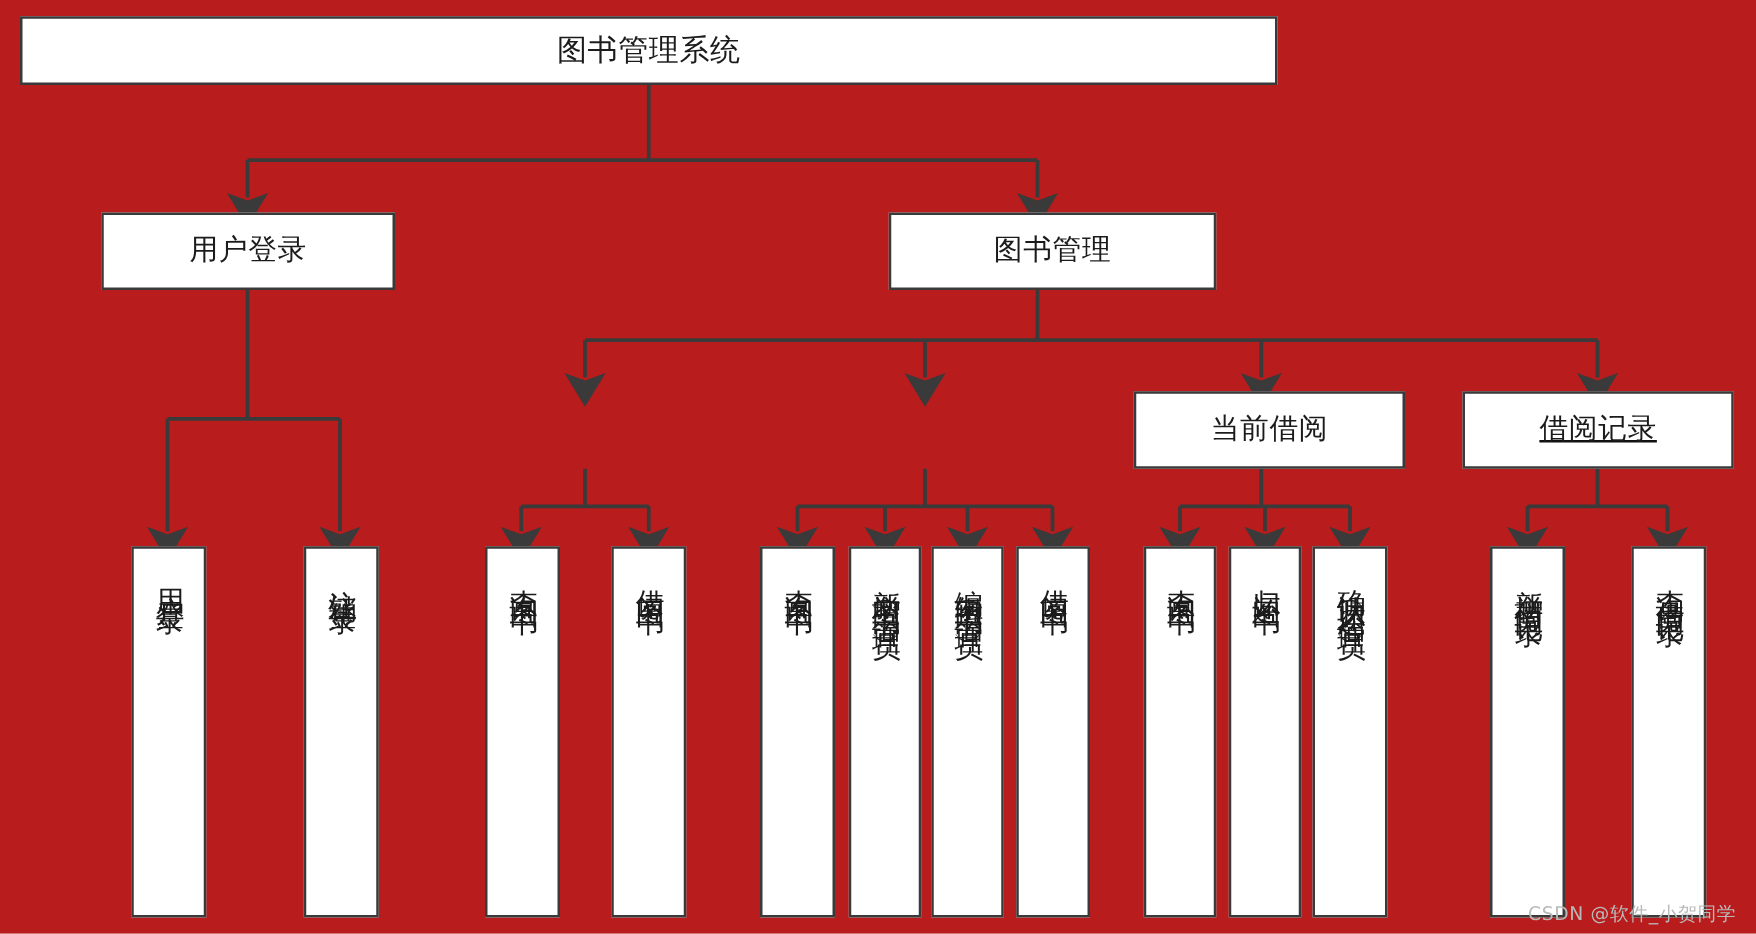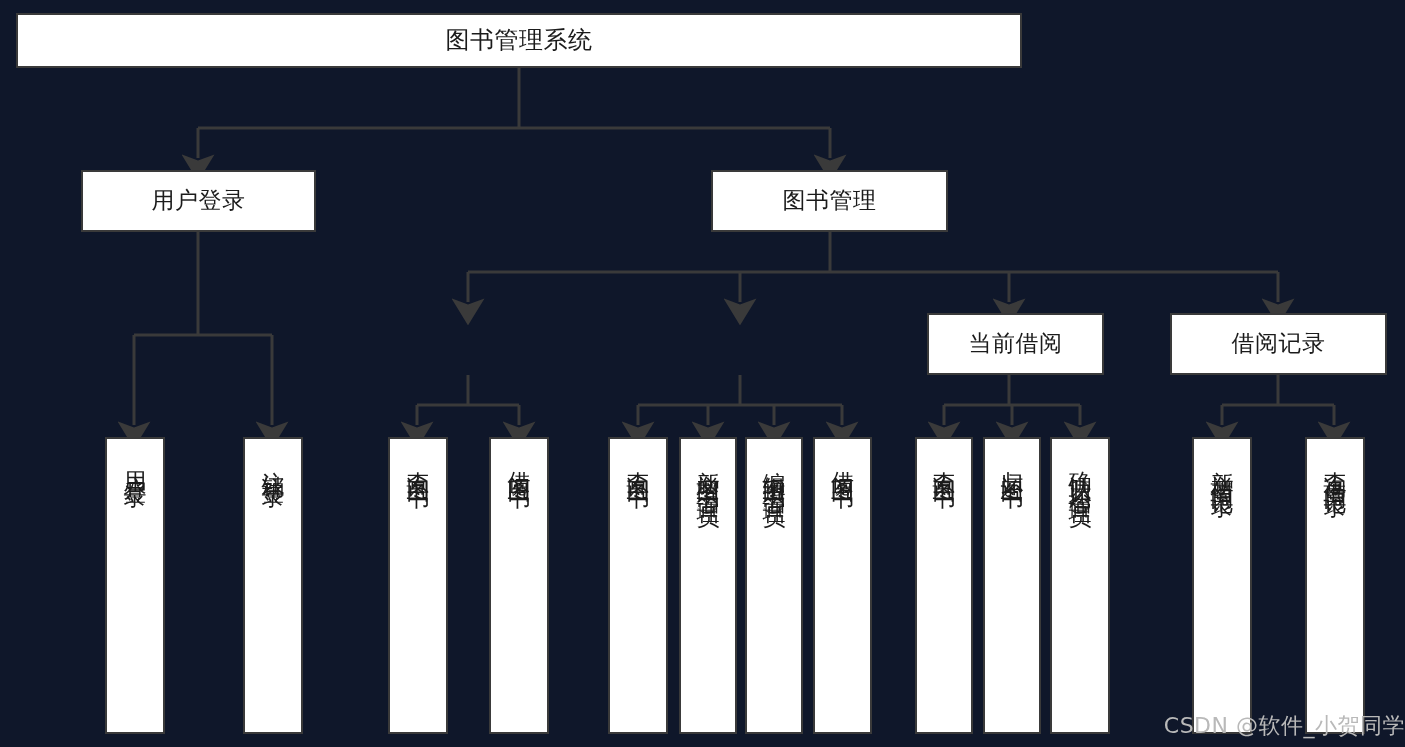--- a/index.html
+++ b/index.html
@@ -9,21 +9,21 @@
     background: #ffffff;
   }
   body {
     font-family: "DejaVu Sans", "Liberation Sans", sans-serif;
     color: #111111;
   }
   #canvas {
     position: relative;
     width: 1405px;
     height: 747px;
-    background: #0f172a;
+    background: #b91c1c;
     overflow: hidden;
   }
   #edges {
     position: absolute;
     left: 0;
     top: 0;
     width: 1405px;
     height: 747px;
     pointer-events: none;
   }
@@ -58,23 +58,23 @@
     writing-mode: vertical-rl;
     text-orientation: upright;
     font-size: 23px;
     letter-spacing: 5px;
     line-height: 1;
     white-space: nowrap;
     margin: 0 auto;
   }
   .watermark {
     position: absolute;
-    right: 0;
+    right: 16px;
     bottom: 6px;
-    font-size: 22px;
+    font-size: 15px;
     color: #b9b9b9;
     letter-spacing: 0.5px;
     z-index: 6;
     user-select: none;
   }
 </style>
 </head>
 <body>
 
 <div id="canvas">
@@ -129,28 +129,28 @@
     </g>
   </svg>
 
   <div class="node h root" style="left:16px; top:13px; width:1006px; height:55px;">
     <span class="label">图书管理系统</span>
   </div>
 
   <div class="node h" style="left:81px; top:170px; width:235px; height:62px;">
     <span class="label">用户登录</span>
   </div>
-  <div class="node h" style="left:711px; top:170px; width:237px; height:62px;">
+  <div class="node h" style="left:711px; top:170px; width:262px; height:62px;">
     <span class="label">图书管理</span>
   </div>
 
-  <div class="node h" style="left:927px; top:313px; width:177px; height:62px;">
+  <div class="node h" style="left:907px; top:313px; width:217px; height:62px;">
     <span class="label">当前借阅</span>
   </div>
-  <div class="node h" style="left:1170px; top:313px; width:217px; height:62px;">
+  <div class="node h" style="left:1170px; top:313px; width:217px; height:62px;text-decoration:underline;">
     <span class="label">借阅记录</span>
   </div>
 
   <div class="node v" style="left:105px; top:437px; width:60px; height:297px;">
     <span class="label">用户登录</span>
   </div>
   <div class="node v" style="left:243px; top:437px; width:60px; height:297px;">
     <span class="label">注销登录</span>
   </div>
 

